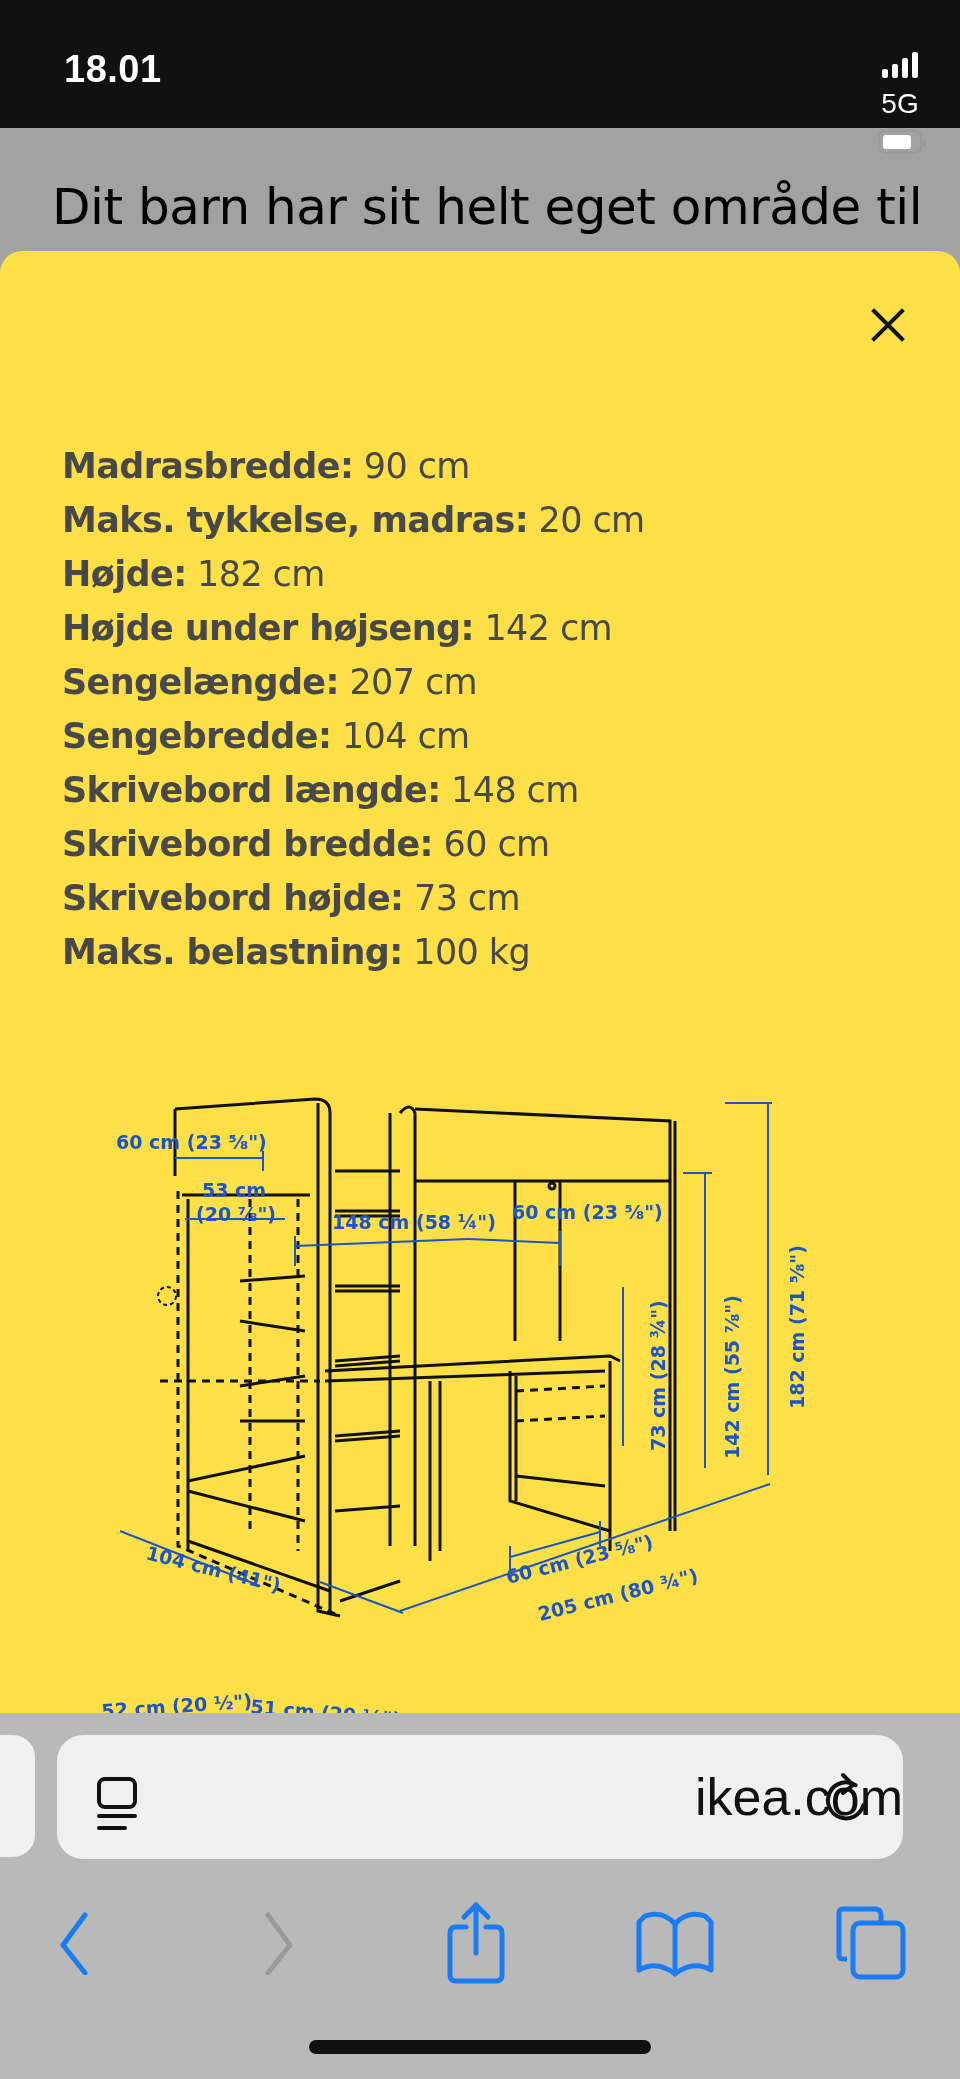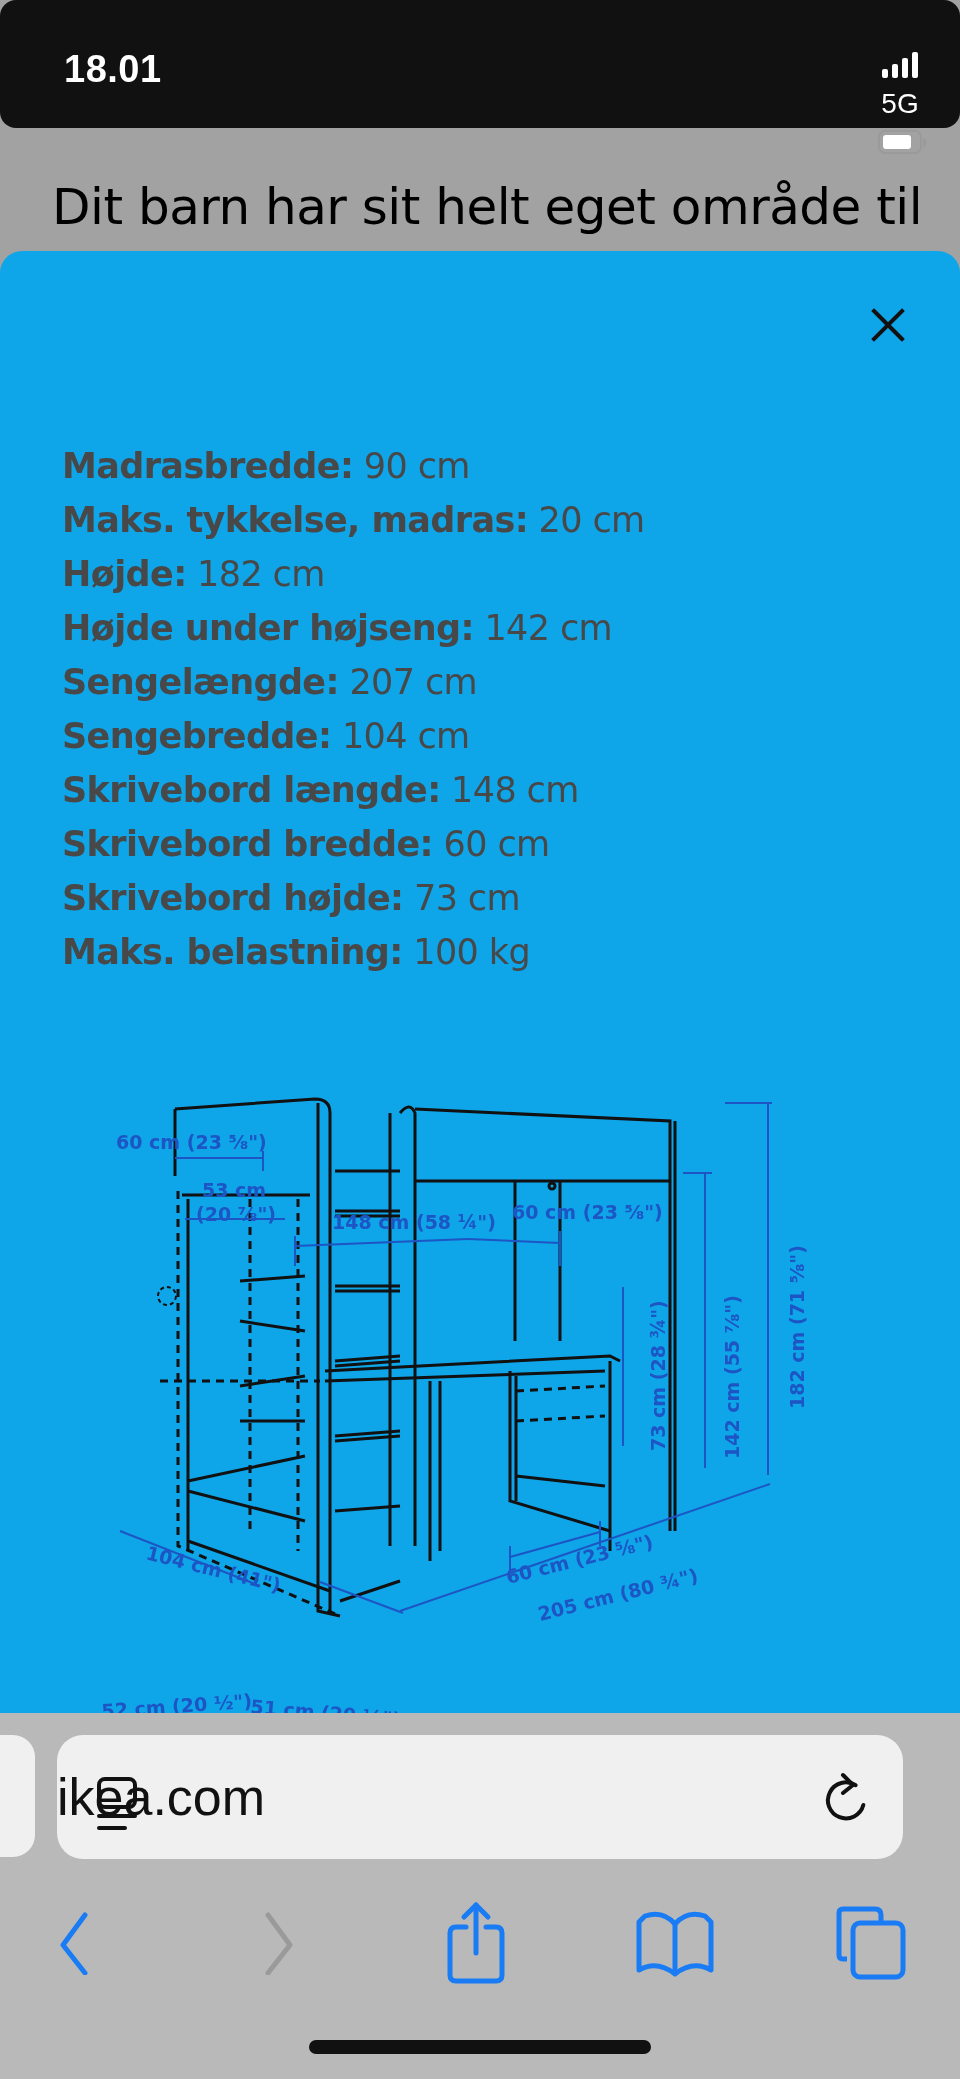--- a/index.html
+++ b/index.html
@@ -1,39 +1,39 @@
 <!DOCTYPE html>
 <html><head>
 <meta charset="utf-8">
 <style>
   html,body{margin:0;padding:0;}
   body{width:960px;height:2079px;position:relative;overflow:hidden;background:#a2a2a2;font-family:"DejaVu Sans","Liberation Sans",sans-serif;}
-  .status-bar{position:absolute;left:0;top:0;width:960px;height:128px;background:#111;color:#fff;border-radius:16px;}
+  .status-bar{position:absolute;left:0;top:0;width:960px;height:128px;background:#111;color:#fff;}
   .status-time{position:absolute;left:64px;top:48px;font-family:"Liberation Sans",sans-serif;font-size:38px;font-weight:600;letter-spacing:0.5px;}
   .status-right{position:absolute;right:38px;top:52px;display:flex;align-items:center;gap:10px;flex-direction:column;}
   .signal{display:flex;align-items:flex-end;gap:4px;height:26px;}
   .signal span{display:block;width:6px;background:#fff;border-radius:2px;}
   .net{font-family:"Liberation Sans",sans-serif;font-size:28px;color:#fff;font-weight:500;}
   .battery{position:relative;width:44px;height:24px;border:2px solid #9a9a9a;border-radius:7px;box-sizing:border-box;}
   .battery .fill{position:absolute;left:3px;top:3px;width:28px;height:14px;background:#fff;border-radius:3px;}
   .battery .tip{position:absolute;right:-6px;top:7px;width:3px;height:8px;background:#9a9a9a;border-radius:0 2px 2px 0;}
 
   .bg-heading{position:absolute;left:52px;top:178px;font-size:50px;color:#000000;white-space:nowrap;font-family:"DejaVu Sans",sans-serif;letter-spacing:-0.5px;}
 
-  .modal{position:absolute;left:0;top:251px;width:960px;height:1462px;background:#0ea5e9;border-radius:22px 22px 0 0;overflow:hidden;}
+  .modal{position:absolute;left:0;top:251px;width:960px;height:1462px;background:#fde047;border-radius:22px 22px 0 0;overflow:hidden;}
   .close-btn{position:absolute;left:862px;top:48px;width:52px;height:52px;display:flex;align-items:center;justify-content:center;cursor:pointer;}
   .spec-list{position:absolute;left:62px;top:188px;margin:0;padding:0;list-style:none;}
   .spec-list li{font-size:35px;line-height:54px;color:#484848;white-space:nowrap;font-family:"DejaVu Sans",sans-serif;letter-spacing:-0.6px;}
   .spec-list .k{font-weight:bold;}
   .diagram{position:absolute;left:100px;top:840px;width:800px;height:630px;}
   .dim{fill:#1d55c4;font-family:"DejaVu Sans",sans-serif;font-weight:bold;}
 
   .browser-bar{position:absolute;left:0;top:1713px;width:960px;height:366px;background:#b9b9b9;}
   .tab-peek{position:absolute;left:-20px;top:22px;width:55px;height:122px;background:#f0f0f0;border-radius:22px;}
-  .url-pill{position:absolute;left:57px;top:22px;width:846px;height:124px;background:#f0f0f0;border-radius:26px;display:flex;align-items:center;justify-content:flex-start;}
+  .url-pill{position:absolute;left:57px;top:22px;width:846px;height:124px;background:#f0f0f0;border-radius:26px;display:flex;align-items:center;justify-content:flex-end;}
   .url-text{font-family:"Liberation Sans",sans-serif;font-size:52px;color:#111;}
   .reader-icon{position:absolute;left:38px;top:40px;}
   .reload-icon{position:absolute;right:32px;top:36px;}
   .toolbar{position:absolute;left:0;top:175px;width:960px;height:110px;}
   .tb-btn{position:absolute;top:0;height:110px;display:flex;align-items:center;justify-content:center;cursor:pointer;}
   .home-indicator{position:absolute;left:309px;top:327px;width:342px;height:14px;background:#111;border-radius:7px;}
 </style>
 </head>
 <body>
 

